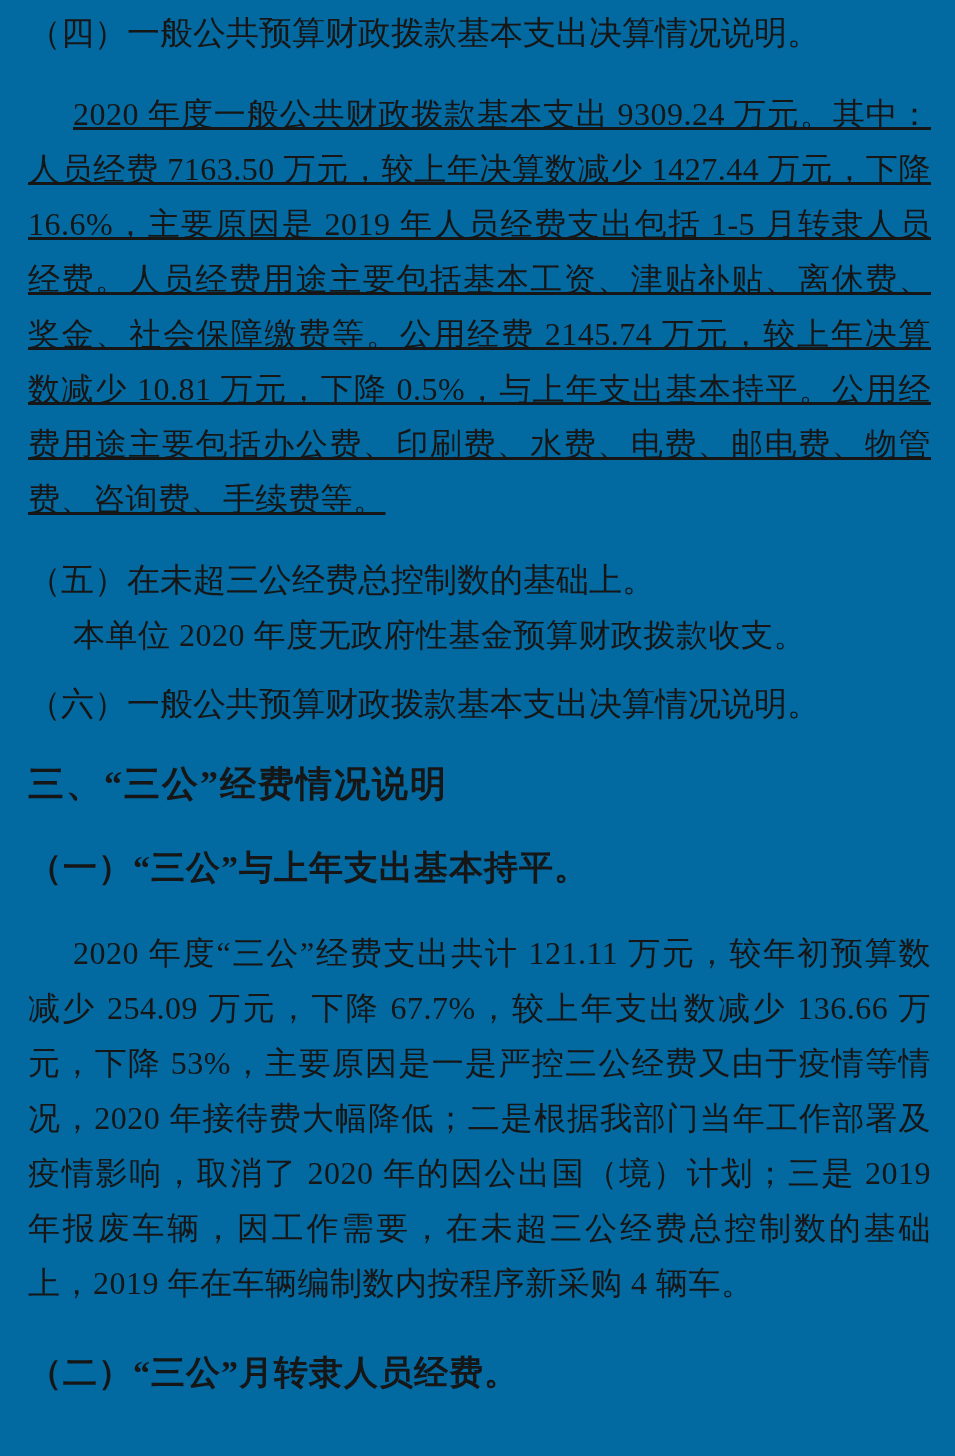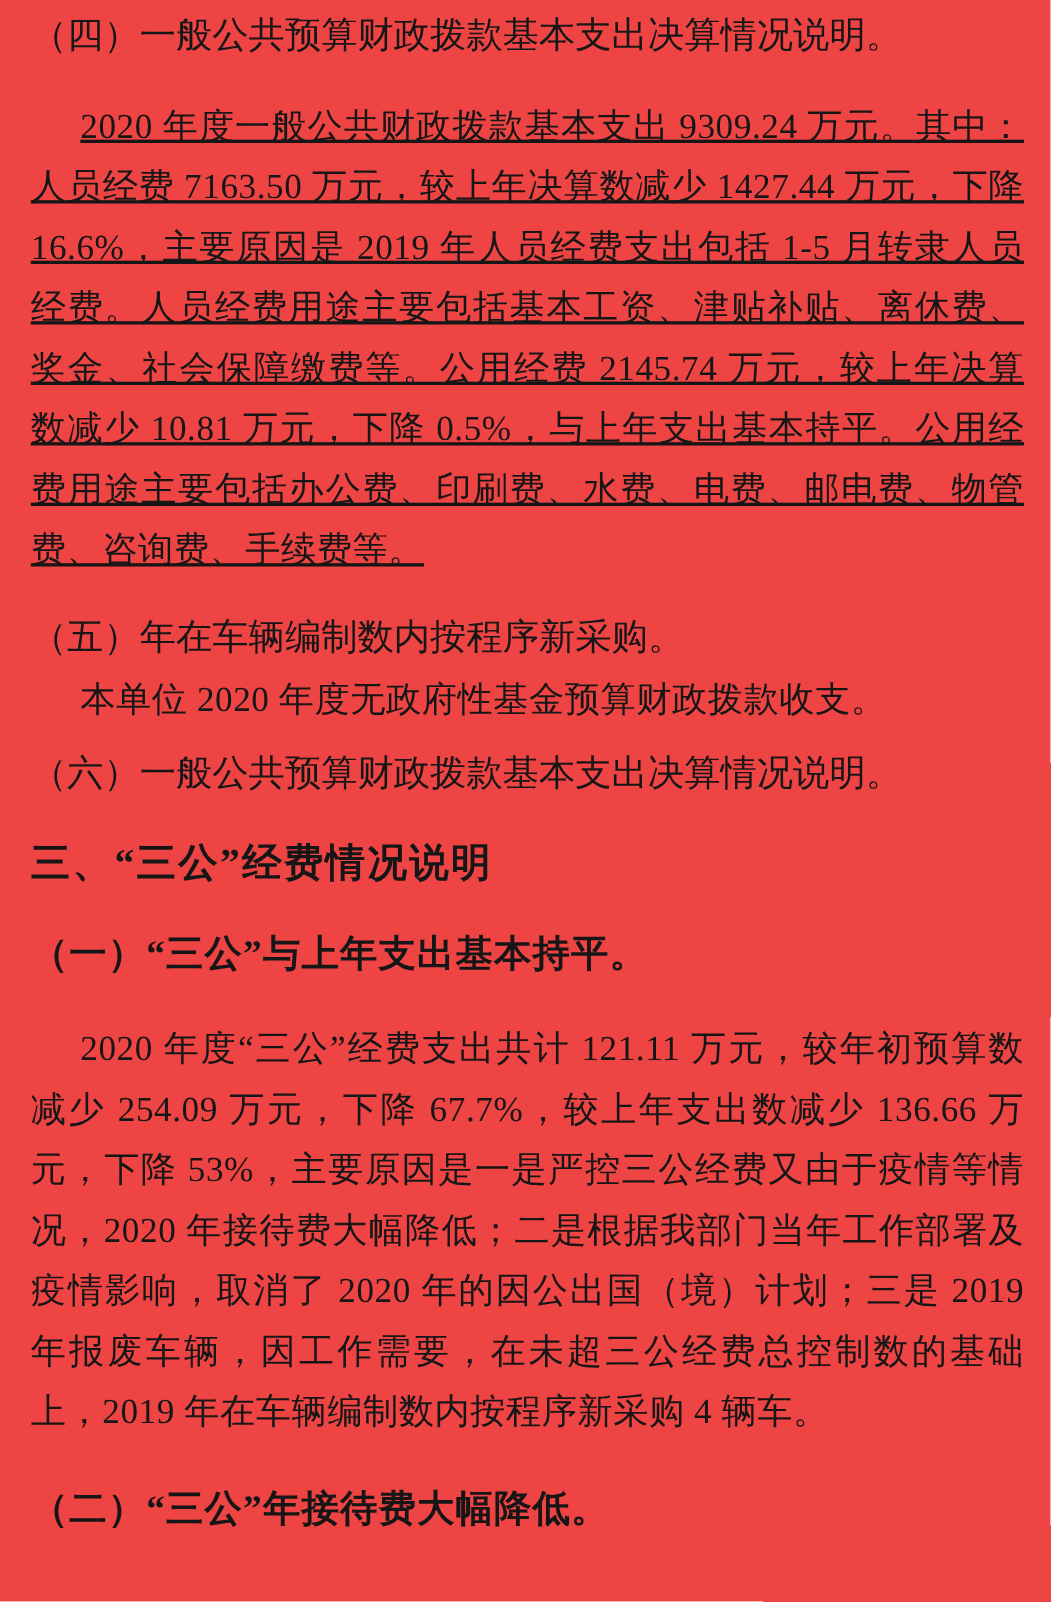--- a/index.html
+++ b/index.html
@@ -7,21 +7,21 @@
     padding: 0;
     background: #ffffff;
   }
   .doc {
     position: relative;
     box-sizing: border-box;
     width: 955px;
     height: 1456px;
     margin: 0;
     padding: 6px 24px 0 28px;
-    background: #ef4444;
+    background: #0369a1;
     color: #161616;
     font-family: "Liberation Serif", "DejaVu Serif", serif;
     font-size: 32px;
     overflow: hidden;
   }
   
   .h-plain {
     margin: 0;
     font-weight: normal;
     font-size: 33px;
@@ -65,28 +65,28 @@
 </style>
 </head>
 <body>
 
 <div class="doc">
 
   <h3 class="h-plain">（四）一般公共预算财政拨款基本支出决算情况说明。</h3>
 
   <p class="body-para indent mt-para">2020 年度一般公共财政拨款基本支出 9309.24 万元。其中：人员经费 7163.50 万元，较上年决算数减少 1427.44 万元，下降 16.6%，主要原因是 2019 年人员经费支出包括 1-5 月转隶人员经费。人员经费用途主要包括基本工资、津贴补贴、离休费、奖金、社会保障缴费等。公用经费 2145.74 万元，较上年决算数减少 10.81 万元，下降 0.5%，与上年支出基本持平。公用经费用途主要包括办公费、印刷费、水费、电费、邮电费、物管费、咨询费、手续费等。</p>
 
-  <h3 class="h-plain mt-h5">（五）年在车辆编制数内按程序新采购。</h3>
+  <h3 class="h-plain mt-h5">（五）在未超三公经费总控制数的基础上。</h3>
 
   <p class="body-para indent">本单位 2020 年度无政府性基金预算财政拨款收支。</p>
 
   <h3 class="h-plain mt-h6">（六）一般公共预算财政拨款基本支出决算情况说明。</h3>
 
 
   <h2 class="h-main">三、“三公”经费情况说明</h2>
 
   <h3 class="h-bold">（一）“三公”与上年支出基本持平。</h3>
 
   <p class="body-para indent mt-p2">2020 年度“三公”经费支出共计 121.11 万元，较年初预算数减少 254.09 万元，下降 67.7%，较上年支出数减少 136.66 万元，下降 53%，主要原因是一是严控三公经费又由于疫情等情况，2020 年接待费大幅降低；二是根据我部门当年工作部署及疫情影响，取消了 2020 年的因公出国（境）计划；三是 2019 年报废车辆，因工作需要，在未超三公经费总控制数的基础上，2019 年在车辆编制数内按程序新采购 4 辆车。</p>
 
-  <h3 class="h-bold mt-h-sub2">（二）“三公”年接待费大幅降低。</h3>
+  <h3 class="h-bold mt-h-sub2">（二）“三公”月转隶人员经费。</h3>
 
 </div>
 
 </body></html>

